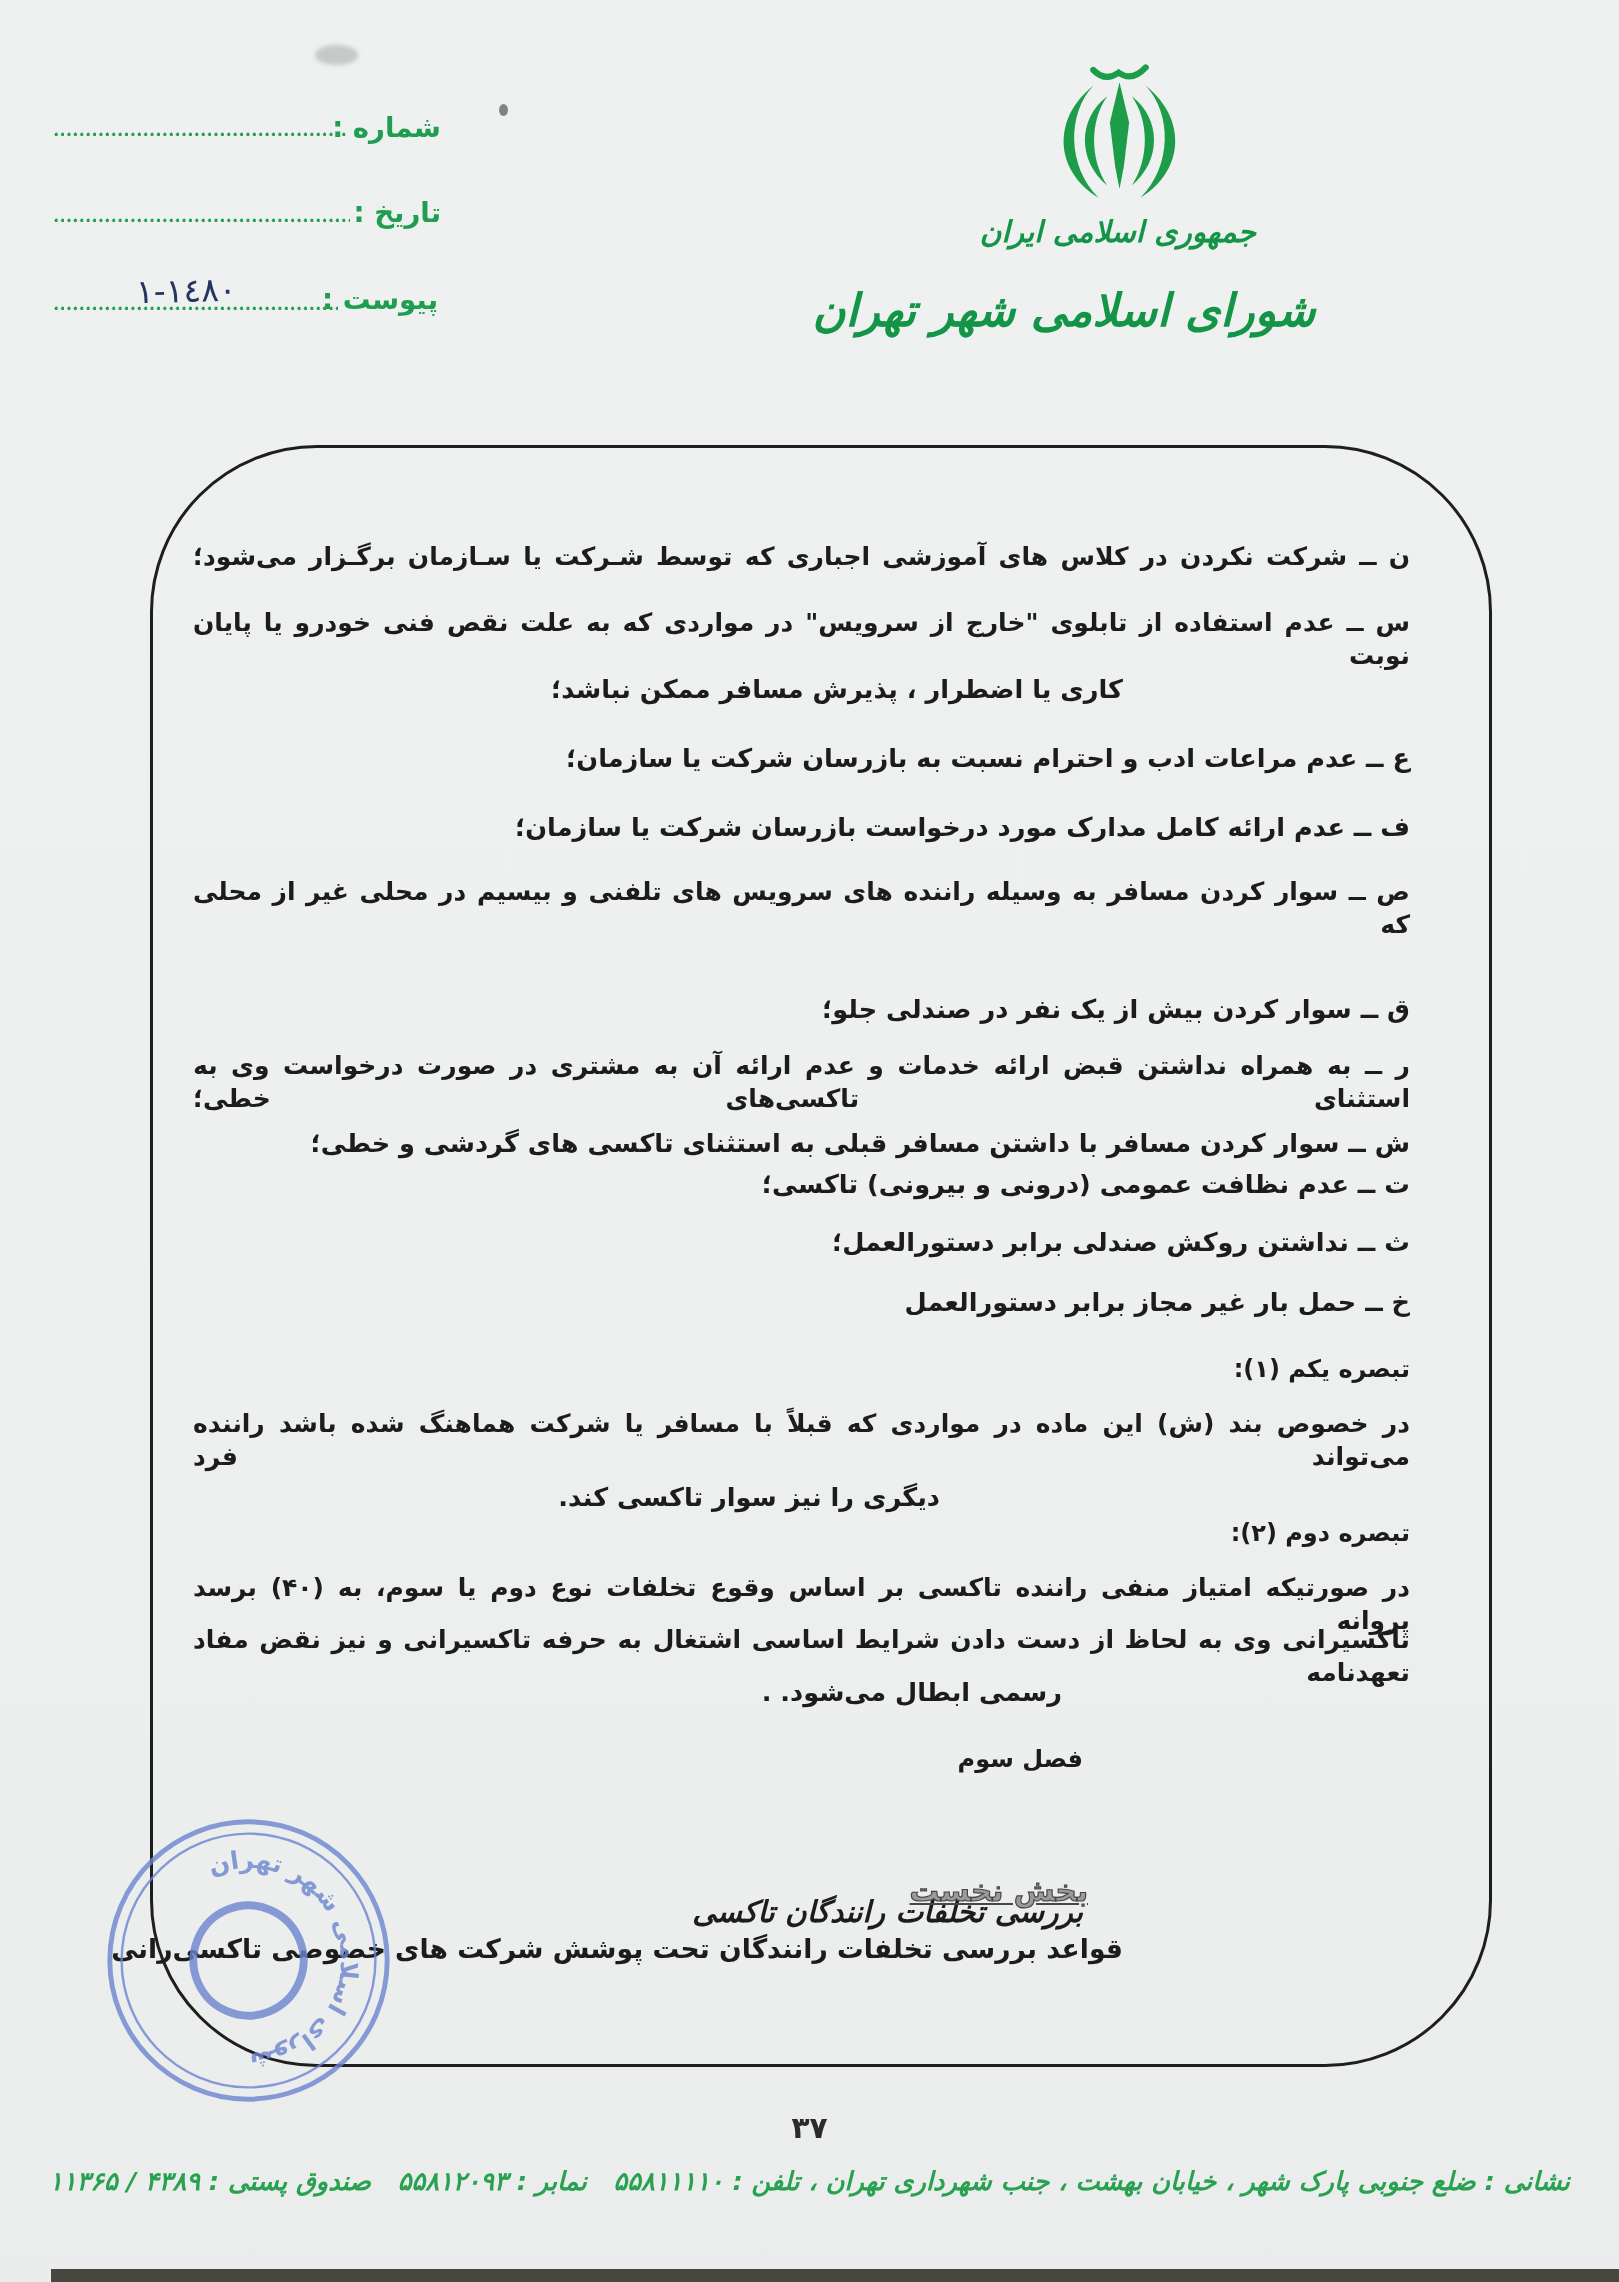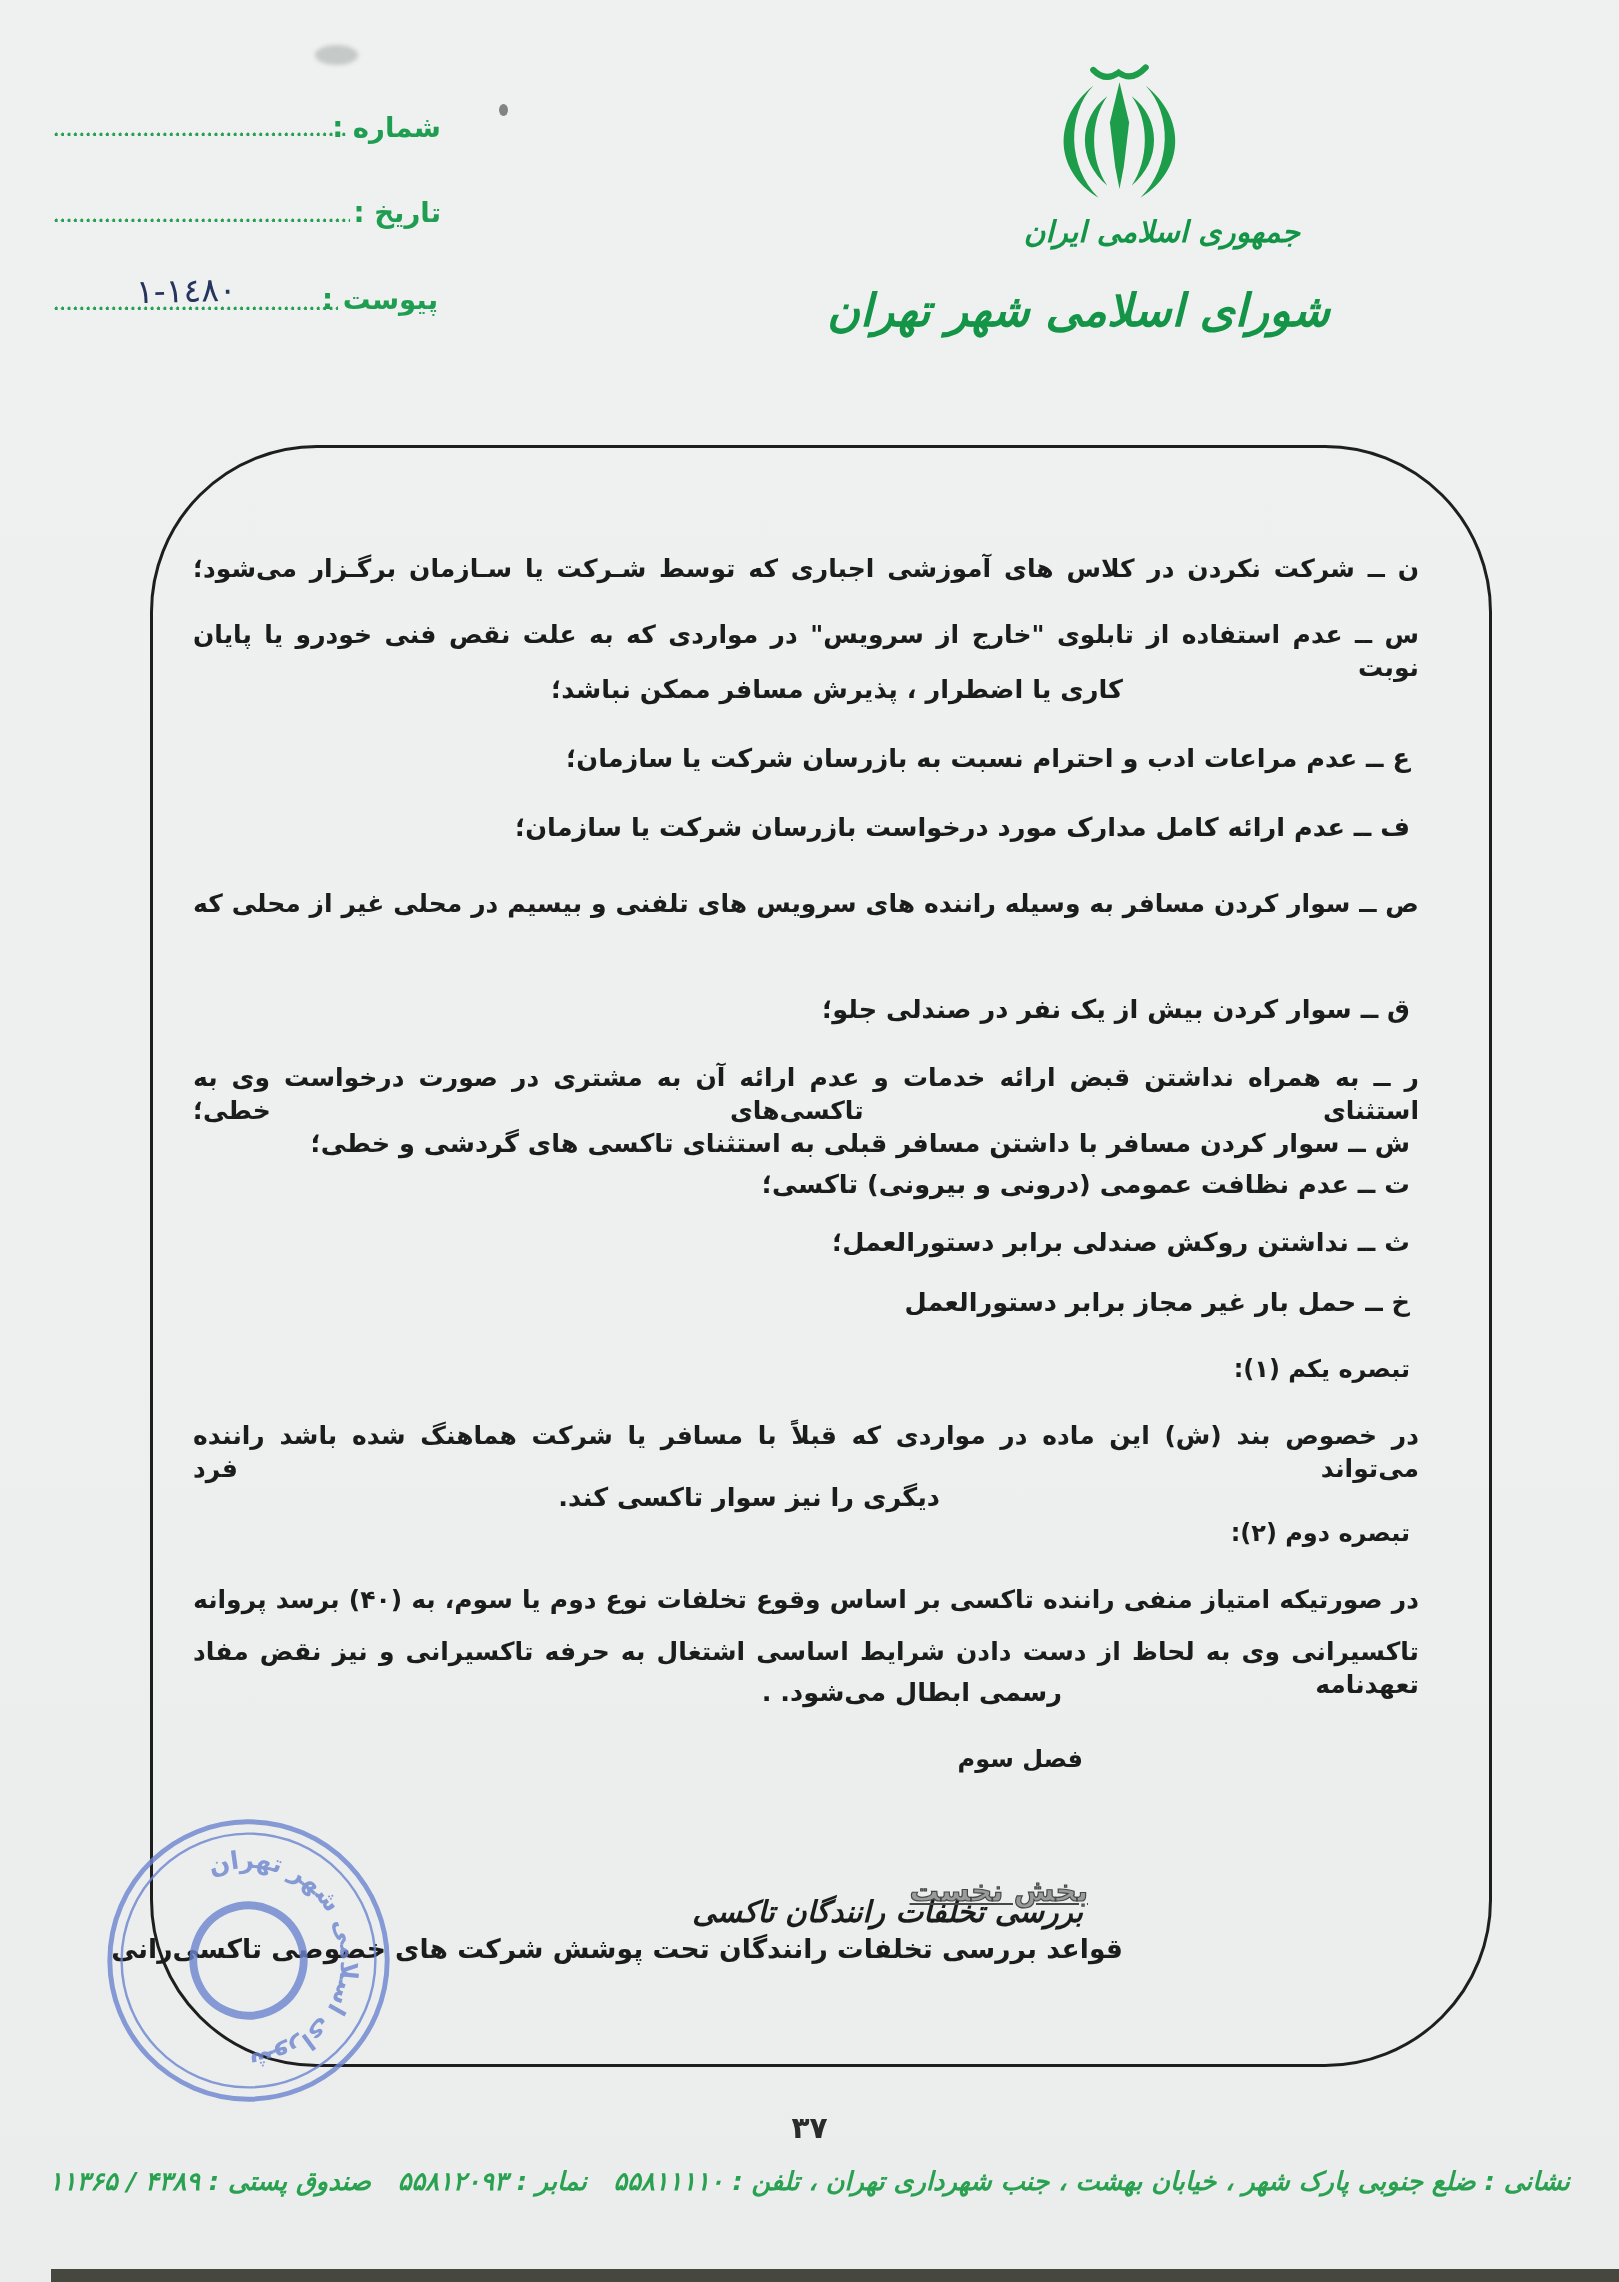--- a/index.html
+++ b/index.html
@@ -17,37 +17,37 @@
     position:absolute; height:4.9px;
     background-image:radial-gradient(circle at 2.2px 2.2px,#28a053 1.6px,rgba(0,0,0,0) 1.9px);
     background-size:6.4px 4.9px; background-repeat:repeat-x;
   }
   .hand{
     position:absolute; direction:rtl; color:#25355e;
     font:400 33px/37px "DejaVu Sans",sans-serif;
     transform:rotate(-1.5deg); letter-spacing:2px;
   }
   .callig{
-    position:absolute; direction:rtl; text-align:right; color:#149447;
+    position:absolute; direction:rtl; text-align:center; color:#149447;
     font-family:"DejaVu Sans",sans-serif; font-style:italic; font-weight:700;
     white-space:nowrap;
   }
   
   #frame{
     position:absolute; left:150px; top:445px; width:1336px; height:1616px;
     border:3.9px solid #1e1e1e; border-radius:167px; background:transparent;
   }
   .bl{
     position:absolute; direction:rtl; white-space:nowrap;
     font:700 25.6px/33px "DejaVu Sans",sans-serif; color:#1c1c1c;
   }
   .just{
-    left:193px; right:200px; white-space:normal;
+    left:193px; right:209px; white-space:normal;
     font-size:25px; letter-spacing:-0.2px;
-    text-align:justify; text-align-last:justify;margin-top:12px;
+    text-align:justify; text-align-last:justify;
   }
   .rm{ right:209px; }
   .hd{ font-size:24px; line-height:39px; }
   .it{ font-style:italic; font-size:29.6px; }
   .hollow{
     font-size:29.6px; color:#9a9a9a; -webkit-text-stroke:1.2px #474747;
     letter-spacing:1px;
   }
   
   #pagenum{

